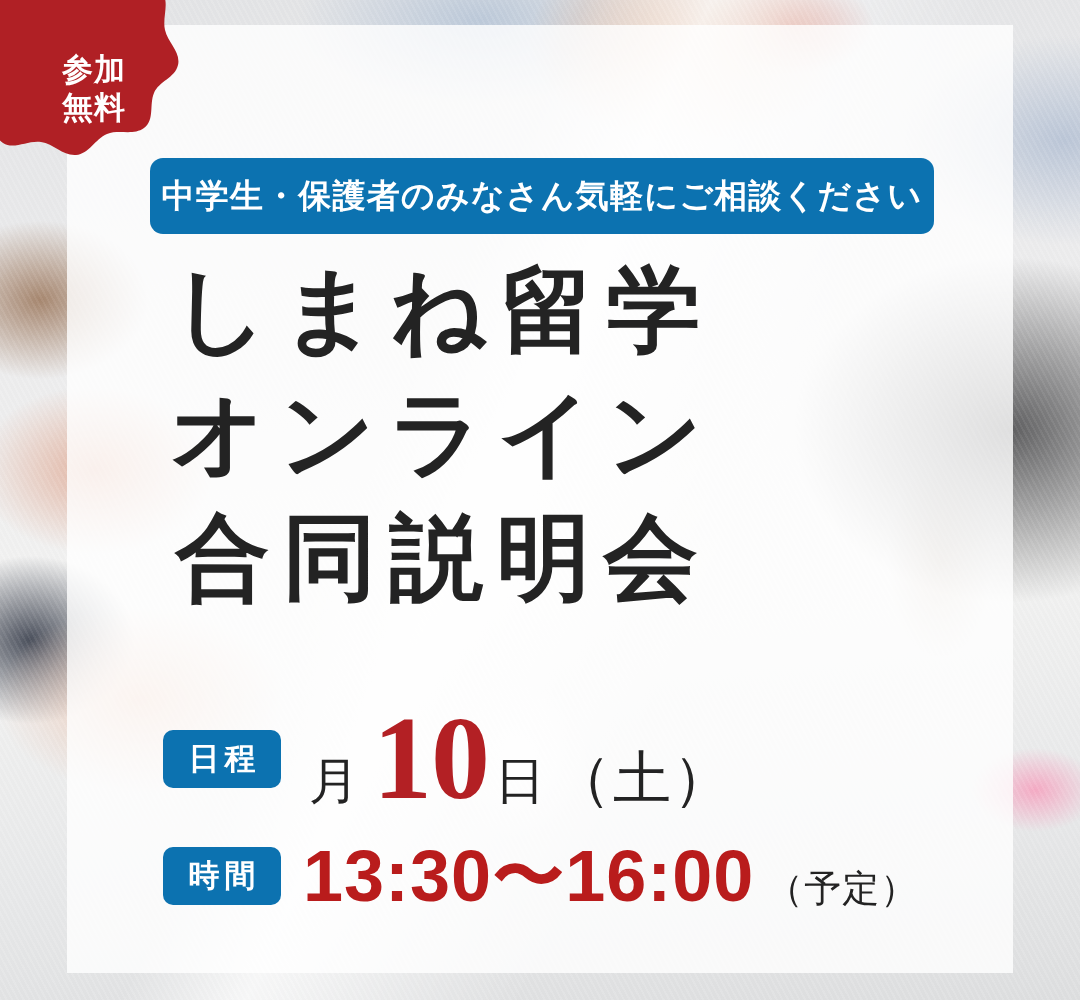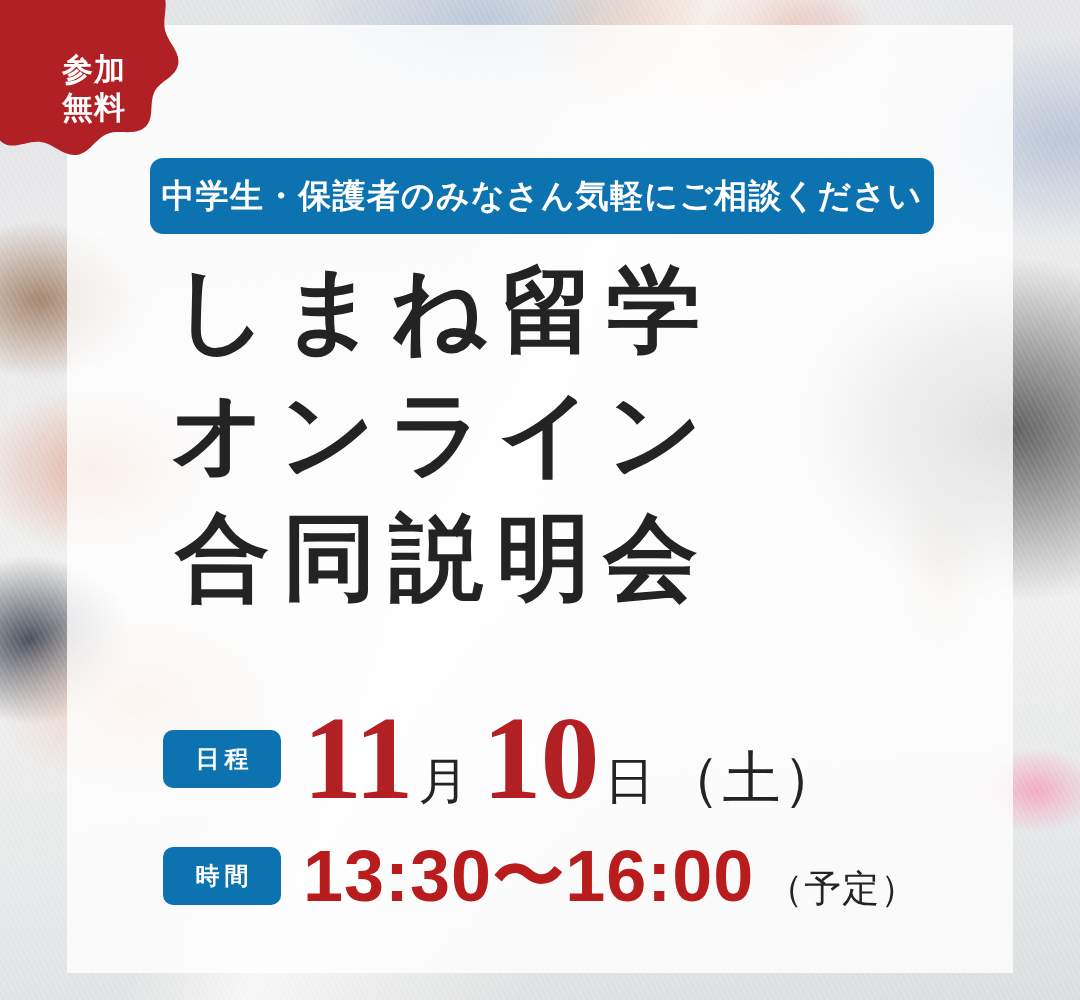--- a/index.html
+++ b/index.html
@@ -155,21 +155,21 @@
   .info-row {
     display: flex;
     align-items: center;
   }
   .info-row.date { margin-bottom: 22px; }
 
   .tag {
     background: #0c72b0;
     color: #ffffff;
     border-radius: 10px;
-    font-size: 24px;
+    font-size: 31px;
     font-weight: 700;
     letter-spacing: 5px;
     text-indent: 5px;
     width: 118px;
     height: 58px;
     display: flex;
     align-items: center;
     justify-content: center;
     box-sizing: border-box;
     flex: 0 0 auto;
@@ -248,21 +248,20 @@
       <div class="line">しまね留学</div>
       <div class="line">オンライン</div>
       <div class="line">合同説明会</div>
     </div>
 
     <div class="info">
 
       <div class="info-row date">
         <div class="tag">日程</div>
         <div class="date-value">
-          <span class="big-num">11</span>
           <span class="unit-kanji">月</span>
           <span class="big-num">10</span>
           <span class="unit-kanji last">日</span>
           <span class="day-paren">（土）</span>
         </div>
       </div>
 
       <div class="info-row time">
         <div class="tag">時間</div>
         <div class="time-value">

